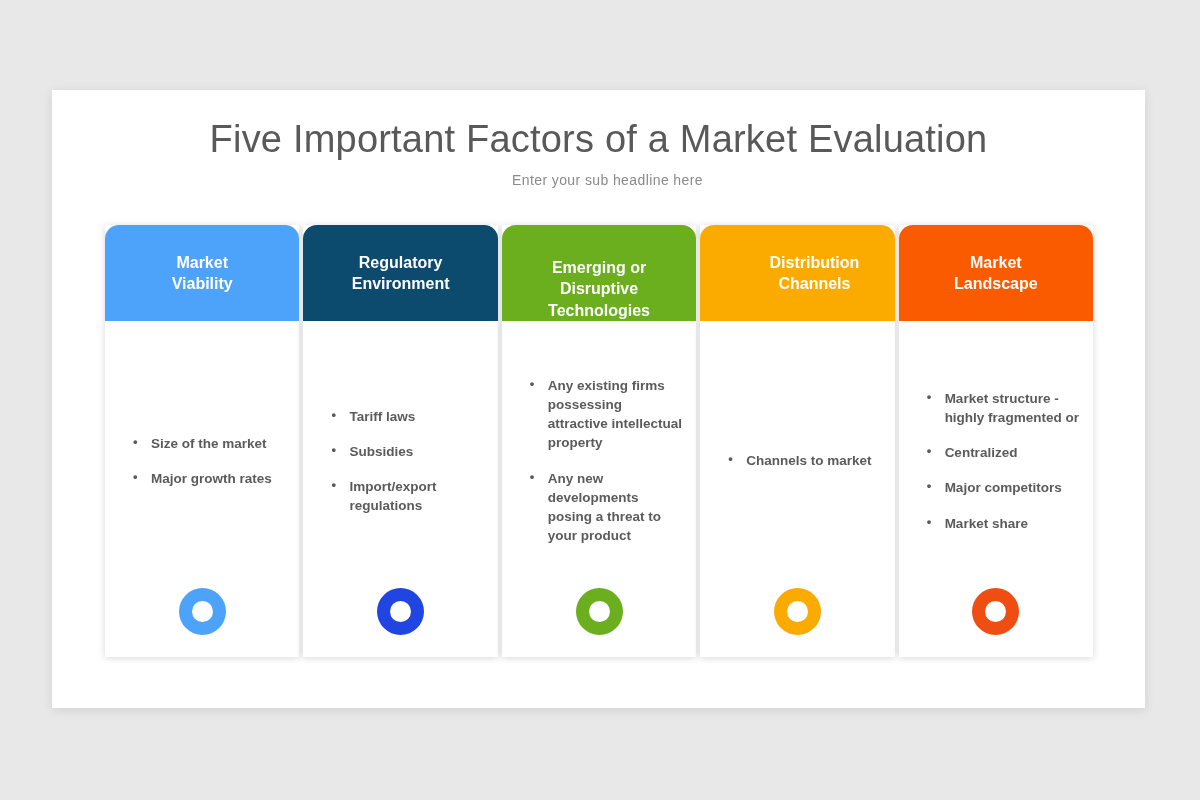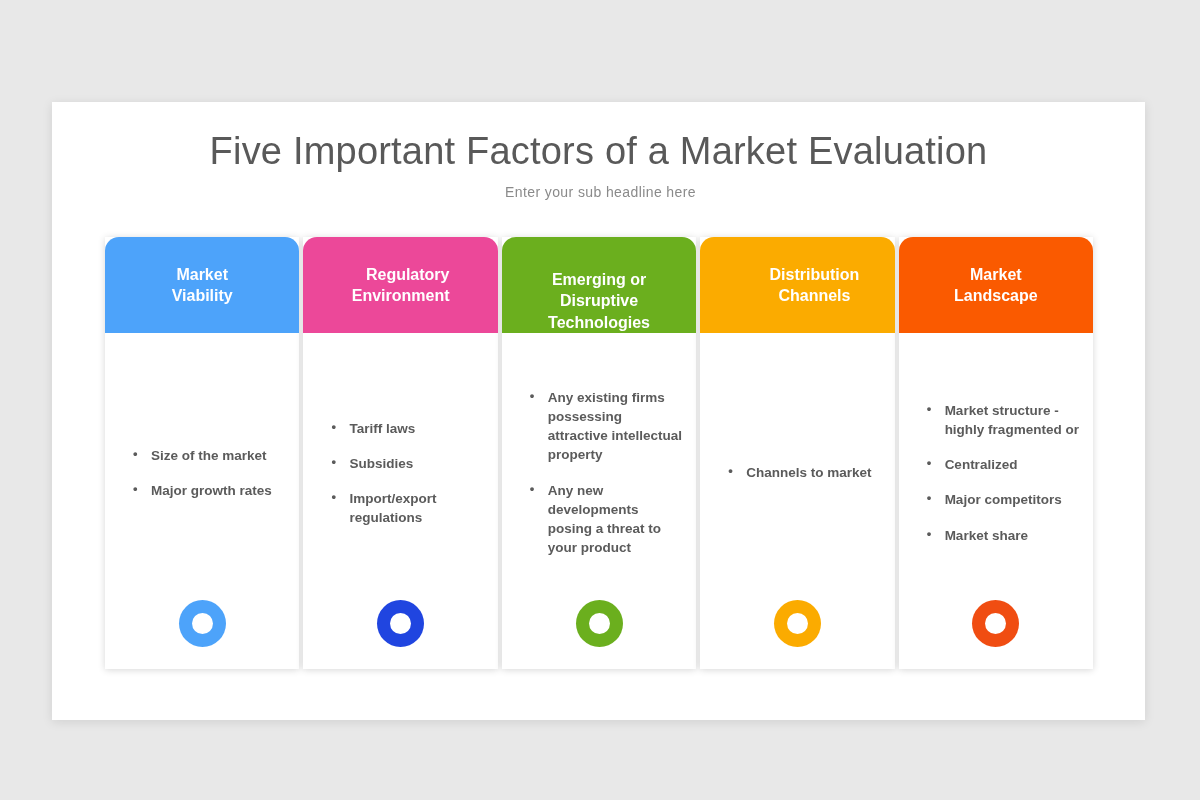--- a/index.html
+++ b/index.html
@@ -16,39 +16,38 @@
   }
 
   #slide {
     position: absolute;
     left: 52px;
     top: 90px;
     width: 1093px;
     height: 618px;
     background: #ffffff;
     box-shadow: 0 2px 10px rgba(0,0,0,0.10);
-    margin-top: 12px;
   }
 
   #title {
     position: absolute;
     left: 0;
     top: 28px;
     width: 100%;
     text-align: center;
     font-size: 38px;
     font-weight: 400;
     color: #595959;
     letter-spacing: 0.2px;
     white-space: nowrap;
   }
 
   #subtitle {
     position: absolute;
-    left: 2px;
+    left: 9px;
     top: 82px;
     width: 100%;
     text-align: center;
     font-size: 14px;
     font-weight: 400;
     color: #8a8a8a;
     letter-spacing: 0.4px;
   }
 
   #columns {
@@ -171,21 +170,21 @@
             <li>Major growth rates</li>
           </ul>
           <div class="ring-wrap">
             <div class="ring" style="background: rgb(77, 163, 250);">
               <span></span>
             </div>
           </div>
         </div>
       </div>
       <div class="column">
-        <div class="col-header" style="background: #ec4899; text-align: right;">
+        <div class="col-header" style="background: #0c4a6e;">
           <div style="white-space: pre-line;">Regulatory
 Environment</div>
         </div>
         <div class="col-body">
           <ul class="bullets">
             <li>Tariff laws</li>
             <li>Subsidies</li>
             <li>Import/export regulations</li>
           </ul>
           <div class="ring-wrap">

